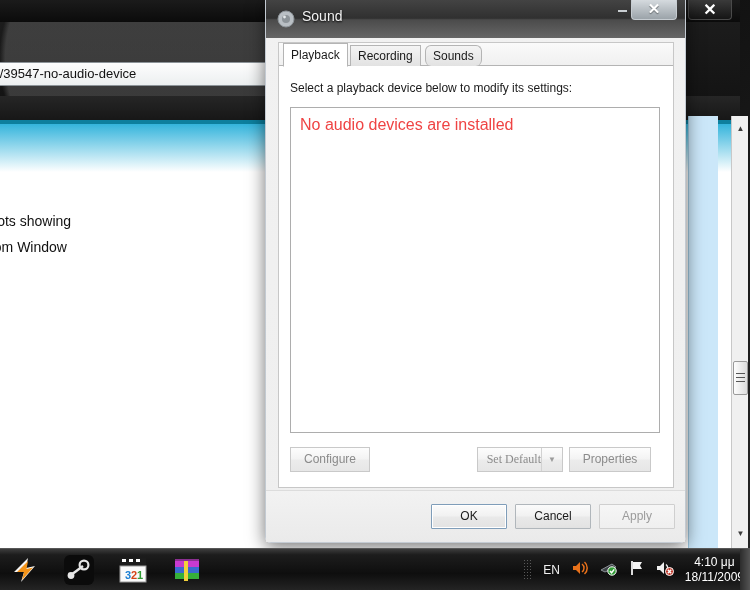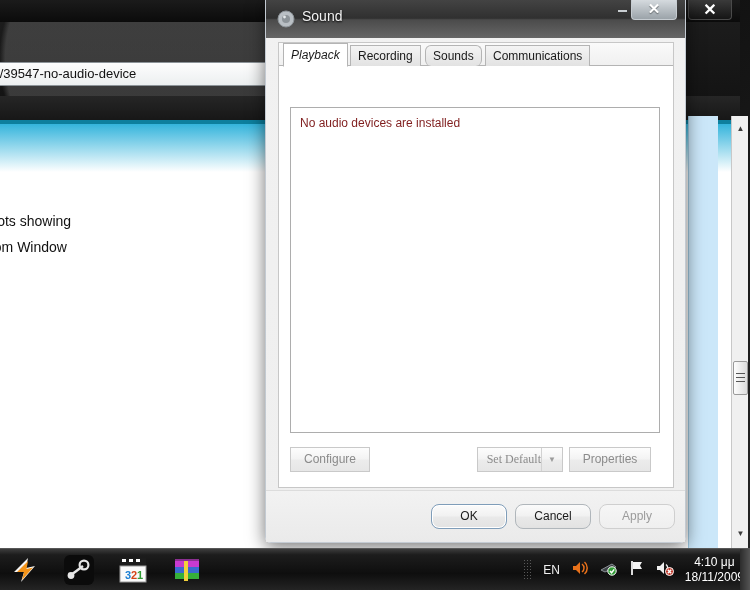--- a/index.html
+++ b/index.html
@@ -179,21 +179,21 @@
   .panel-label {
     position: absolute; left: 11px; top: 38px;
     font-size: 12px; color: #1a1a1a; white-space: nowrap;
   }
   .device-list {
     position: absolute; left: 11px; top: 64px; width: 370px; height: 326px;
     background: #ffffff; border: 1px solid #adadad;
   }
   .device-empty {
     position: absolute; left: 9px; top: 8px;
-    font-size: 12px; color: #7f1d1d;
+    font-size: 16px; color: #ef4444;
   }
   .btn {
     position: absolute; height: 25px;
     background: linear-gradient(to bottom, #fdfdfd 0%, #f3f3f3 48%, #ececec 52%, #e6e6e6 100%);
     border: 1px solid #c9c9c9; border-radius: 0;
     font-size: 12px; color: #8b8b8b; text-align: center; line-height: 23px;
     white-space: nowrap;
   }
   .btn-configure { left: 11px; top: 404px; width: 80px; }
   .btn-setdefault {
@@ -209,21 +209,21 @@
   .btn-properties { left: 290px; top: 404px; width: 82px; }
 
   .dlg-footer {
     position: absolute; left: 0; bottom: 0; width: 419px; height: 52px;
     background: linear-gradient(to bottom, #f2f2f2, #eaeaea);
     border-top: 1px solid #dcdcdc;
   }
   .fbtn {
     position: absolute; top: 13px; width: 76px; height: 25px;
     background: linear-gradient(to bottom, #fbfbfb 0%, #f1f1f1 48%, #e9e9e9 52%, #e2e2e2 100%);
-    border: 1px solid #b0b6bb; border-radius: 8px;
+    border: 1px solid #b0b6bb; border-radius: 1px;
     font-size: 12px; color: #1a1a1a; text-align: center; line-height: 23px;
   }
   .fbtn.default {
     border: 1px solid #7f9db9;
     box-shadow: inset 0 0 0 1px #ffffff;
   }
   .fbtn.disabled { color: #9b9b9b; border-color: #cfcfcf;
     background: linear-gradient(to bottom, #f6f6f6, #efefef); }
   .fbtn-ok { left: 165px; }
   .fbtn-cancel { left: 249px; }
@@ -335,26 +335,26 @@
       <span class="dlg-title">Sound</span>
       <span class="dlg-min">
           <b></b>
         </span>
     </div>
     <div class="dlg-close">✕</div>
 
     <div class="dlg-body">
 
       <div class="tabstrip">
-        <div class="tab active" style="left:4px;font-style:italic;">Playback</div>
+        <div class="tab active" style="left:4px;">Playback</div>
         <div class="tab" style="left:71px;">Recording</div>
         <div class="tab" style="left:146px;border-radius:6px;">Sounds</div>
-        <div class="tab" style="left:206px;">Communications</div>
-      </div>
-
+      </div>
+
+      <div class="panel-label">Select a playback device below to modify its settings:</div>
 
       <div class="device-list">
         <div class="device-empty">No audio devices are installed</div>
       </div>
 
       <div class="btn btn-configure">Configure</div>
 
       <div class="btn btn-setdefault">
         <span class="sd-label">Set Default</span>
         <span class="sd-arrow">▼</span>

